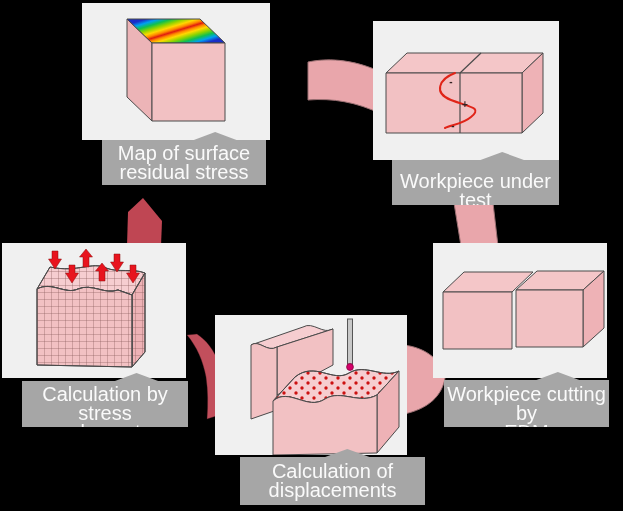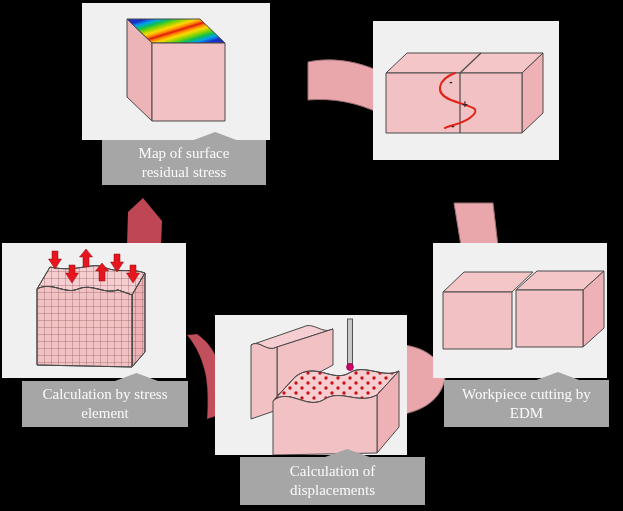--- a/index.html
+++ b/index.html
@@ -10,21 +10,21 @@
   .arrows{position:absolute;left:0;top:0;z-index:1;}
   .card{position:absolute;background:#f0f0f0;z-index:2;}
   .card svg{display:block;width:100%;height:100%;}
   #card-map    {left:82px;  top:3px;   width:188px;height:137px;}
   #card-test   {left:373px; top:21px;  width:186px;height:139px;}
   #card-edm    {left:433px; top:243px; width:174px;height:135px;}
   #card-measure{left:215px; top:315px; width:192px;height:140px;}
   #card-fem    {left:2px;   top:243px; width:184px;height:135px;}
   .banner{
     position:absolute;background:#a6a6a6;color:#fafafa;z-index:3;
-    text-align:center;font-size:15px;line-height:19px;box-sizing:border-box;font-family:Liberation Serif, serif;
+    text-align:center;font-size:20px;line-height:19px;box-sizing:border-box;
   }
   .banner .txt{white-space:pre-line;}
   #banner-map{left:102px;top:132px;width:164px;height:53px;padding-top:12px;
     clip-path:polygon(0 8px,56% 8px,69% 0,82% 8px,100% 8px,100% 100%,0 100%);}
   #banner-test{left:392px;top:152px;width:167px;height:53px;padding-top:20px;
     clip-path:polygon(0 8px,53% 8px,66% 0,79% 8px,100% 8px,100% 100%,0 100%);}
   #banner-edm{left:444px;top:372px;width:165px;height:55px;padding-top:13px;
     clip-path:polygon(0 8px,56% 8px,69% 0,82% 8px,100% 8px,100% 100%,0 100%);}
   #banner-measure{left:240px;top:449px;width:185px;height:56px;padding-top:13px;
     clip-path:polygon(0 8px,46% 8px,58% 0,70% 8px,100% 8px,100% 100%,0 100%);}
@@ -150,20 +150,23 @@
         <path d="M 112,11 L 118,11 L 118,19 L 121.5,19 L 115,29 L 108.5,19 L 112,19 Z"></path>
         <path d="M 128,22 L 134,22 L 134,30 L 137.5,30 L 131,40 L 124.5,30 L 128,30 Z"></path>
       </g>
     </svg>
   </div>
 
   <div class="banner" id="banner-map">
     <div class="txt">Map of surface
 residual stress</div>
   </div>
+  <div class="banner" id="banner-test">
+    <div class="txt">Workpiece under test</div>
+  </div>
   <div class="banner" id="banner-edm">
     <div class="txt">Workpiece cutting by
 EDM</div>
   </div>
   <div class="banner" id="banner-measure">
     <div class="txt">Calculation of
 displacements</div>
   </div>
   <div class="banner" id="banner-fem">
     <div class="txt">Calculation by stress

